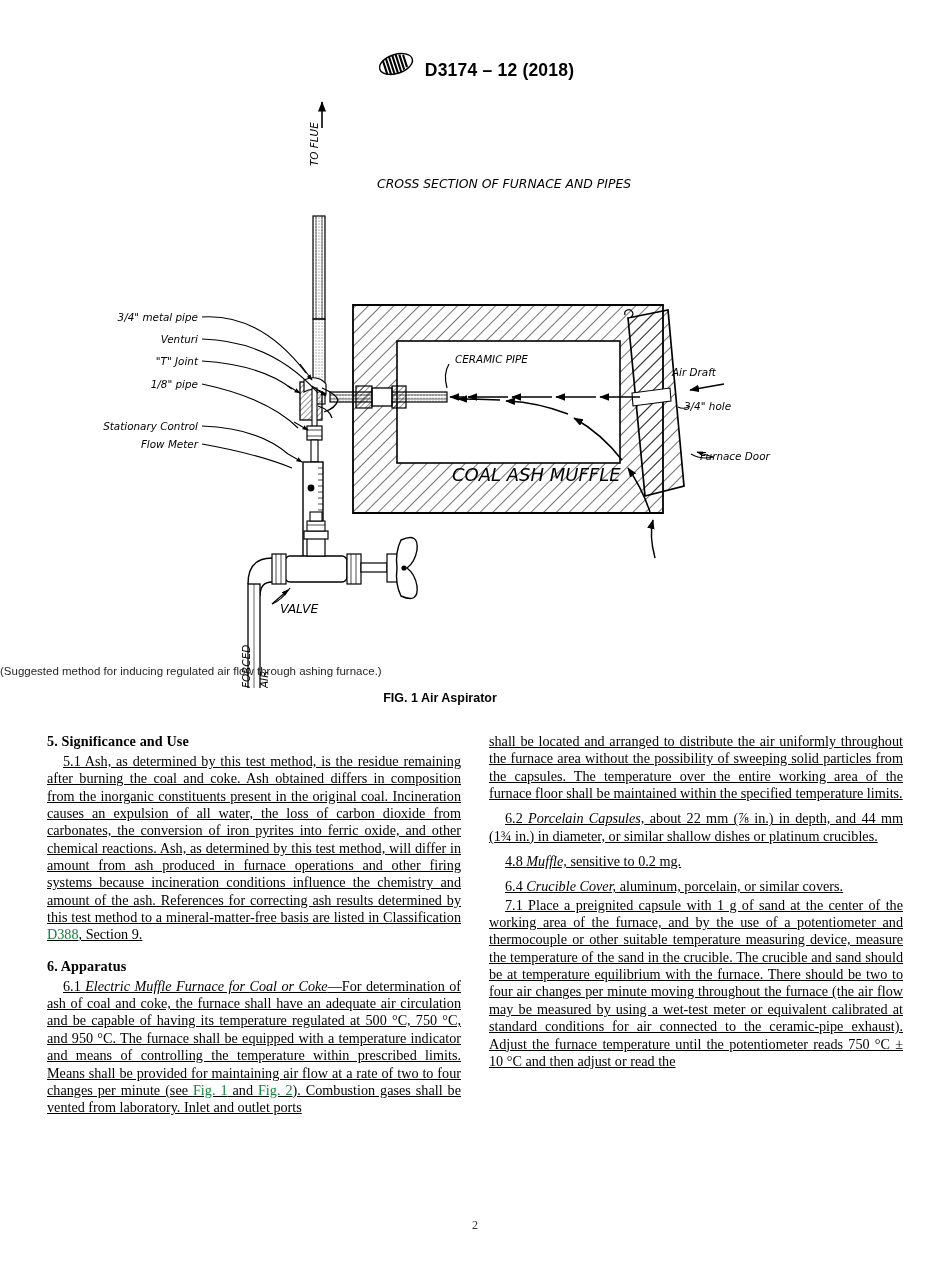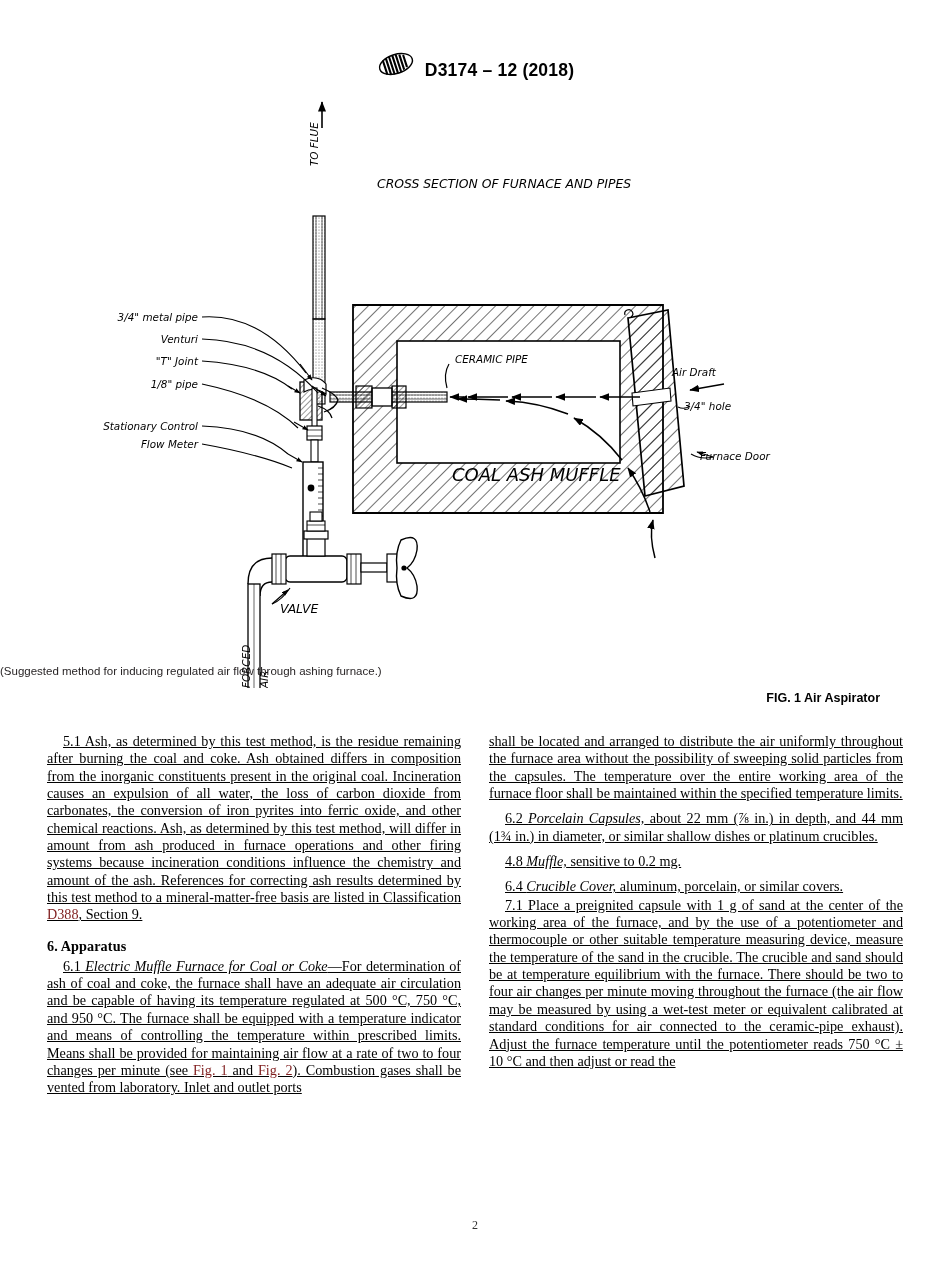--- a/index.html
+++ b/index.html
@@ -21,21 +21,21 @@
   .astm-logo{display:inline-block;vertical-align:middle;}
 
   
   .figure{position:absolute;top:88px;left:0;width:950px;height:600px;}
   .figure svg{display:block;}
   .fig-note{
     position:absolute;top:665px;left:0;width:782px;
     font-family:"Liberation Sans", sans-serif;font-size:11.5px;color:#231f20;
   }
   .fig-caption{
-    position:absolute;top:691px;left:0;width:880px;text-align:right;
+    position:absolute;top:691px;left:0;width:880px;text-align:center;
     font-family:"Liberation Sans", sans-serif;font-weight:bold;font-size:12.5px;
   }
 
   
   .columns{
     position:absolute;top:733px;left:47px;
     width:856px;height:470px;
   }
   .col{width:414px;position:absolute;top:0;}
   .col-left{left:0;}
@@ -51,21 +51,21 @@
     margin:0 0 1px 0;
     font-size:14.2px;line-height:17.35px;
     text-align:justify;text-justify:inter-word;
     text-indent:16px;
     hyphens:none;
     text-decoration:underline;
   }
   p.cont{text-indent:0;}
   p.gap{margin-top:8px;}
   i{font-style:italic;}
-  .lnk{color:#7f1d1d;}
+  .lnk{color:#15803d;}
 
   .pageno{
     position:absolute;top:1218px;left:0;width:950px;text-align:center;
     font-family:"Liberation Serif", serif;font-size:12px;color:#333;
   }
 
   
   .dlabel{font-family:"DejaVu Sans", sans-serif;font-style:italic;font-size:10.4px;fill:#000;}
   .dlabel-b{font-family:"DejaVu Sans", sans-serif;font-style:italic;font-size:12.4px;fill:#000;}
   .dlabel-lg{font-family:"DejaVu Sans", sans-serif;font-style:italic;font-size:18px;fill:#000;}
@@ -272,20 +272,21 @@
       <text class="dlabel-lg" x="452" y="393">COAL ASH MUFFLE</text>
     </svg>
   </div>
 
   <div class="fig-note">(Suggested method for inducing regulated air flow through ashing furnace.)</div>
   <div class="fig-caption">FIG. 1 Air Aspirator</div>
 
   <div class="columns">
 
     <div class="col col-left">
+      <h2 class="sec">5.  Significance and Use</h2>
       <p class="para"><span>5.1  Ash, as determined by this test method, is the residue remaining after burning the coal and coke. Ash obtained differs in composition from the inorganic constituents present in the original coal. Incineration causes an expulsion of all water, the loss of carbon dioxide from carbonates, the conversion of iron pyrites into ferric oxide, and other chemical reactions. Ash, as determined by this test method, will differ in amount from ash produced in furnace operations and other firing systems because incineration conditions influence the chemistry and amount of the ash. References for correcting ash results determined by this test method to a mineral-matter-free basis are listed in Classification </span><span class="lnk">D388</span><span>, Section 9.</span></p>
 
       <h2 class="sec spaced">6.  Apparatus</h2>
       <p class="para"><span>6.1 </span><i>Electric Muffle Furnace for Coal or Coke</i><span>—For determination of ash of coal and coke, the furnace shall have an adequate air circulation and be capable of having its temperature regulated at 500 °C, 750 °C, and 950 °C. The furnace shall be equipped with a temperature indicator and means of controlling the temperature within prescribed limits. Means shall be provided for maintaining air flow at a rate of two to four changes per minute (see </span><span class="lnk">Fig. 1</span><span> and </span><span class="lnk">Fig. 2</span><span>). Combustion gases shall be vented from laboratory. Inlet and outlet ports</span></p>
     </div>
 
     <div class="col col-right">
       <p class="para cont">shall be located and arranged to distribute the air uniformly throughout the furnace area without the possibility of sweeping solid particles from the capsules. The temperature over the entire working area of the furnace floor shall be maintained within the specified temperature limits.</p>
 
       <p class="para gap"><span>6.2 </span><i>Porcelain Capsules,</i><span> about 22 mm (⅞ in.) in depth, and 44 mm (1¾ in.) in diameter, or similar shallow dishes or platinum crucibles.</span></p>

